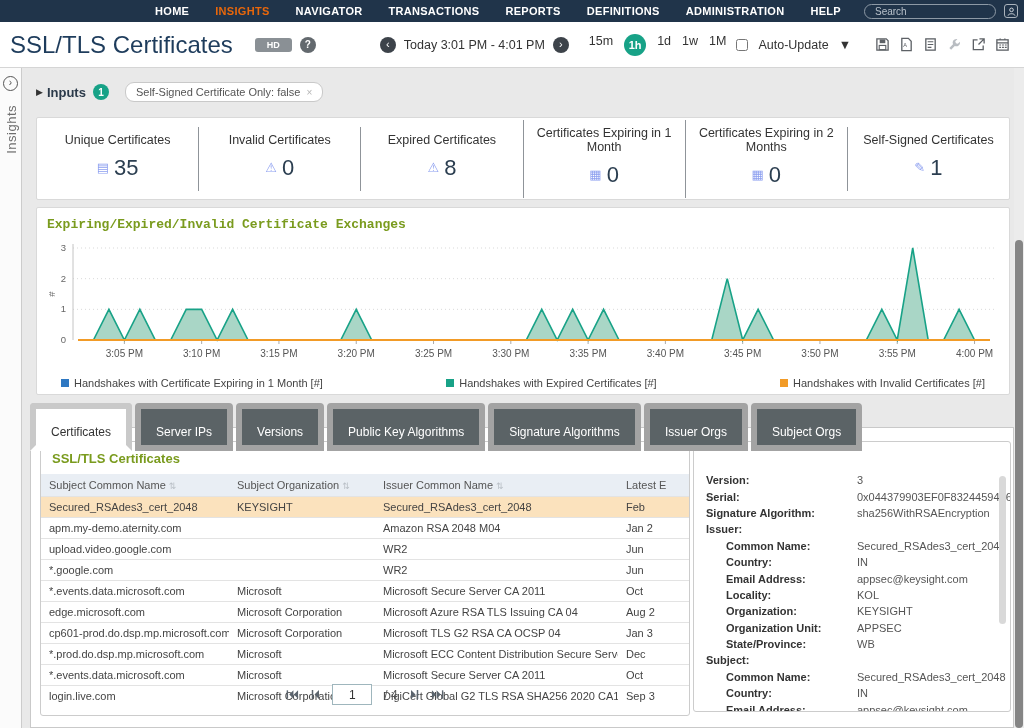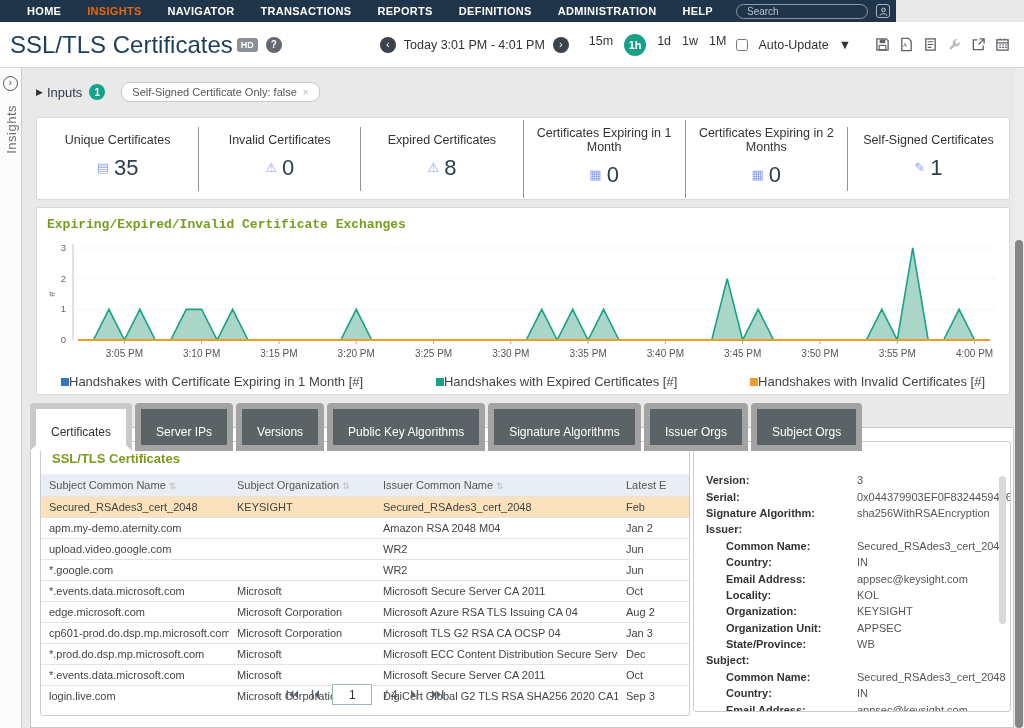--- a/index.html
+++ b/index.html
@@ -1,29 +1,29 @@
 <!DOCTYPE html>
 <html><head>
 <meta charset="utf-8">
 <style>
   * { margin:0; padding:0; box-sizing:border-box; }
   html,body { width:1024px; height:728px; overflow:hidden; font-family:"Liberation Sans", sans-serif; background:#e9e9e9; position:relative; }
 
   
-  .navbar { position:absolute; top:0; left:0; width:896px; height:22px; background:#20344a; display:flex; align-items:center; justify-content:flex-end; padding-right:6px; z-index:30; }
+  .navbar { position:absolute; top:0; left:0; width:1024px; height:22px; background:#20344a; display:flex; align-items:center; justify-content:flex-end; padding-right:6px; z-index:30; }
   .nav-item { color:#fff; font-size:11px; font-weight:bold; letter-spacing:.3px; padding:0 13px; cursor:pointer; white-space:nowrap; }
   .nav-item.active { color:#e8670b; }
   .nav-search { width:132px; height:15px; border:1px solid #8d99a5; border-radius:8px; background:transparent; color:#dde3e9; font-size:10px; padding:0 10px; margin:0 8px 0 10px; outline:none; }
   .nav-search::placeholder { color:#b9c2cb; }
   .nav-user { width:14px; height:14px; border:1px solid #aab3bc; border-radius:3px; display:flex; align-items:center; justify-content:center; }
 
   
   .header { position:absolute; top:22px; left:0; width:1024px; height:46px; background:#fff; border-bottom:1px solid #d5d5d5; display:flex; align-items:center; z-index:20; }
   .page-title { font-size:24px; color:#1e3c5c; margin-left:10px; }
-  .hd-badge { background:#8a9095; color:#fff; font-size:9px; font-weight:bold; border-radius:3px; padding:2px 4px; margin-left:4px; }
+  .hd-badge { background:#8a9095; color:#fff; font-size:9px; font-weight:bold; border-radius:3px; padding:2px 12px; margin-left:22px; }
   .help-circle { width:16px; height:16px; border-radius:50%; background:#63696e; color:#fff; font-size:10px; font-weight:bold; display:flex; align-items:center; justify-content:center; margin-left:8px; cursor:pointer; }
   .header-right { margin-left:auto; display:flex; align-items:center; gap:6px; padding-right:14px; }
   .time-arrow { width:16px; height:16px; border-radius:50%; background:#3d434a; color:#fff; font-size:11px; line-height:14px; text-align:center; cursor:pointer; flex:0 0 auto; }
   .time-range { font-size:12.5px; color:#333; margin:0 2px; white-space:nowrap; }
   .presets { display:flex; align-items:flex-start; gap:11px; margin-left:14px; }
   .preset { font-size:12.5px; color:#333; cursor:pointer; }
   .preset.active { background:#17a287; color:#fff; width:22px; height:22px; border-radius:50%; font-size:11px; font-weight:bold; display:flex; align-items:center; justify-content:center; }
   .auto-upd { display:flex; align-items:center; gap:10px; margin-left:4px; }
   .auto-upd input { width:12px; height:12px; }
   .auto-upd span { font-size:12.5px; color:#333; }
@@ -34,39 +34,39 @@
 
   
   .side-strip { position:absolute; left:0; top:68px; width:22px; height:660px; background:#fbfbfb; border-right:1px solid #ccc; z-index:10; }
   .expand-btn { width:15px; height:15px; border:1.5px solid #555; border-radius:50%; color:#555; font-size:10px; line-height:12px; text-align:center; margin:8px auto 0; cursor:pointer; }
   .side-label { writing-mode:vertical-rl; transform:rotate(180deg); font-size:13px; color:#6d6d6d; margin:14px auto 0; display:block; width:14px; letter-spacing:.5px; }
 
   
   .inputs-row { position:absolute; left:36px; top:80px; display:flex; align-items:center; height:24px; }
   .inputs-toggle { display:flex; align-items:center; cursor:pointer; }
   .tri { font-size:9px; color:#333; margin-right:4px; }
-  .inputs-label { font-size:13px; color:#2b3a4a; font-weight:normal; }
+  .inputs-label { font-size:13px; color:#2b3a4a; font-weight:bold; }
   .inputs-badge { width:16px; height:16px; border-radius:50%; background:#17a287; color:#fff; font-size:10px; font-weight:bold; display:flex; align-items:center; justify-content:center; margin-left:7px; }
   .filter-tag { margin-left:16px; background:#fff; border:1px solid #c9c9c9; border-radius:9px; padding:3px 10px; font-size:11px; color:#555; display:flex; align-items:center; gap:6px; cursor:default; }
   .tag-x { color:#b5b5b5; font-size:10px; cursor:pointer; }
 
   
   .stats-card { position:absolute; left:36px; top:117px; width:974px; height:83px; background:#fff; border:1px solid #d9d9d9; border-radius:2px; display:flex; align-items:center; }
   .stat { flex:1; text-align:center; padding:6px 0 10px; }
   .stat + .stat { border-left:1px solid #8f9499; }
   .stat-label { font-size:12.5px; color:#333; margin-bottom:8px; }
   .stat-value { font-size:22px; color:#2b3e50; display:flex; align-items:center; justify-content:center; gap:5px; }
   .stat-icon { font-size:13px; color:#8c9ff0; }
 
   
   .chart-card { position:absolute; left:36px; top:207px; width:974px; height:188px; background:#fff; border:1px solid #d9d9d9; border-radius:2px; }
   .chart-title { font-size:13px; font-weight:bold; color:#7a9b1e; padding:9px 0 0 10px;font-family:Liberation Mono, monospace; }
   .chart-plot { position:absolute; left:6px; top:30px; width:960px; height:132px; }
   .chart-legend { position:absolute; left:24px; right:24px; bottom:5px; display:flex; justify-content:space-between; }
-  .legend-item { display:flex; align-items:center; font-size:13px; color:#444; cursor:pointer;margin-top:30px; }
+  .legend-item { display:flex; align-items:center; gap:5px; font-size:11px; color:#444; cursor:pointer;margin-top:30px; }
   .legend-swatch { width:8px; height:8px; flex:0 0 auto; }
 
   
   .tabs { position:absolute; left:30px; top:403px; display:flex; gap:3px; z-index:6; }
   .tab { font-size:12px; padding:16px 15px 6px; border-radius:4px 4px 0 0; cursor:pointer; border:6px solid #a3a3a3; background:#5b6366; color:#fff; white-space:nowrap; }
   .tab.active { background:#fff; color:#333; border-color:#c9c9c9; border-bottom-color:#fff; }
 
   
   .content-panel { position:absolute; left:30px; top:427px; width:984px; height:301px; background:#fff; border:1px solid #c9c9c9; z-index:5; }
 

